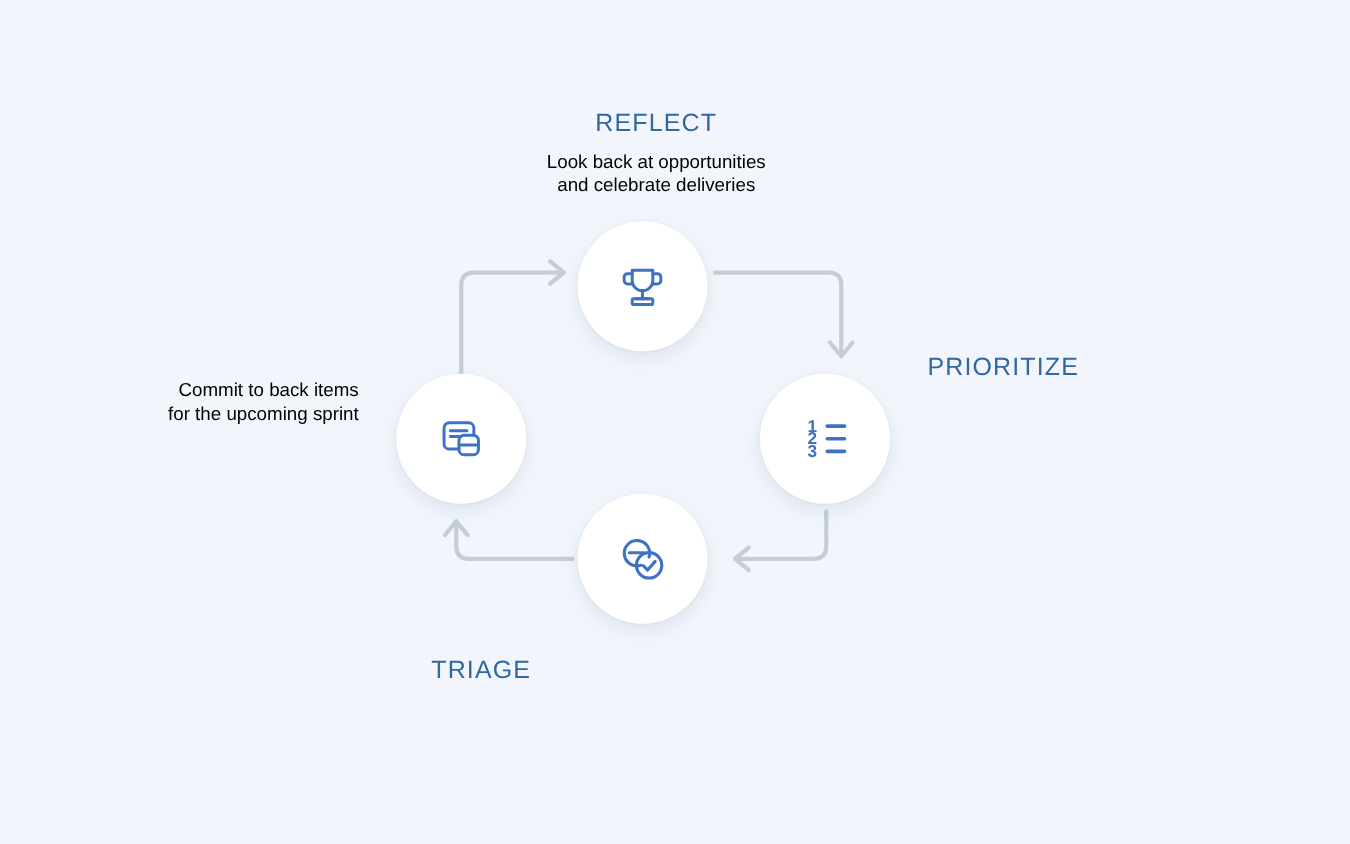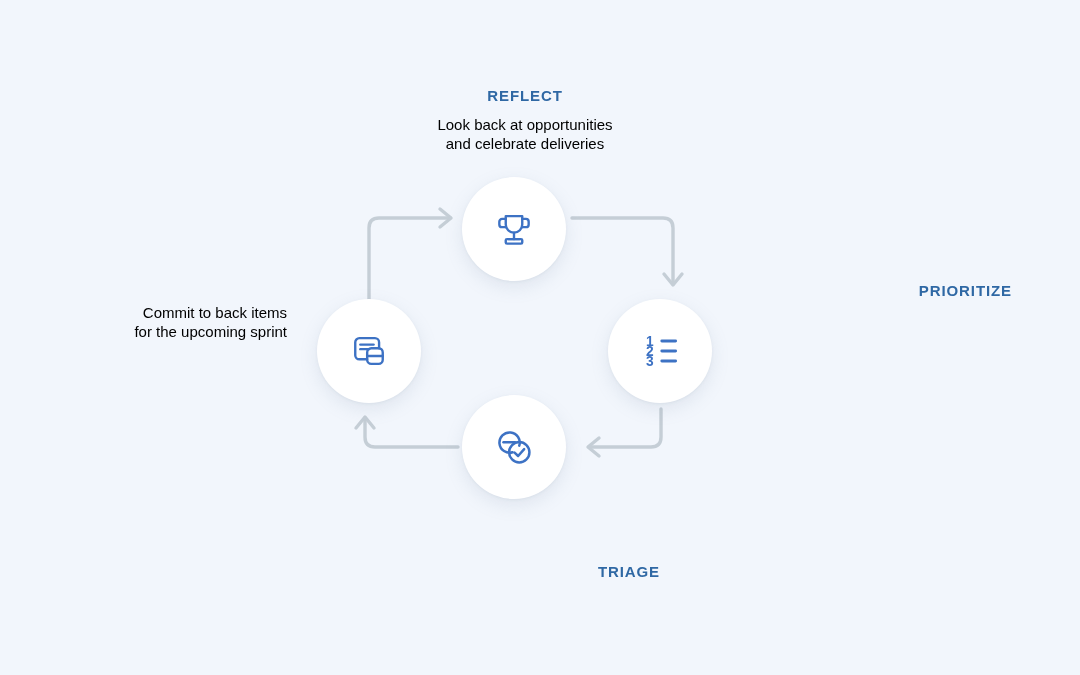--- a/index.html
+++ b/index.html
@@ -46,49 +46,48 @@
   .node-plan      { left: 317px; top: 299px; width: 104px; height: 104px; }
 
   .node svg { display: block; }
 
   
   .block {
     position: absolute;
   }
   .block h3 {
     margin: 0 0 10px 0;
-    font-size: 15px;
-    font-weight: bold;
+    font-size: 20px;
+    font-weight: normal;
     letter-spacing: 0.9px;
     color: #2f68a4;
     line-height: 1.1;
   }
   .block p {
     margin: 0;
     font-size: 15px;
     line-height: 19px;
     color: #000000;
     white-space: pre-line;
   }
 
   .blk-reflect {
     left: 365px; top: 88px;
     width: 320px;
     text-align: center;
   }
   .blk-prioritize {
     left: 742px; top: 283px;
     width: 270px;
-    text-align: right;
+    text-align: left;
   }
   .blk-triage {
     left: 345px; top: 525px;
     width: 315px;
-    text-align: right;
-    margin-top: 39px;
+    text-align: left;
   }
   .blk-plan {
     left: 60px; top: 303px;
     width: 227px;
     text-align: right;
   }
 </style>
 </head>
 <body>
 

